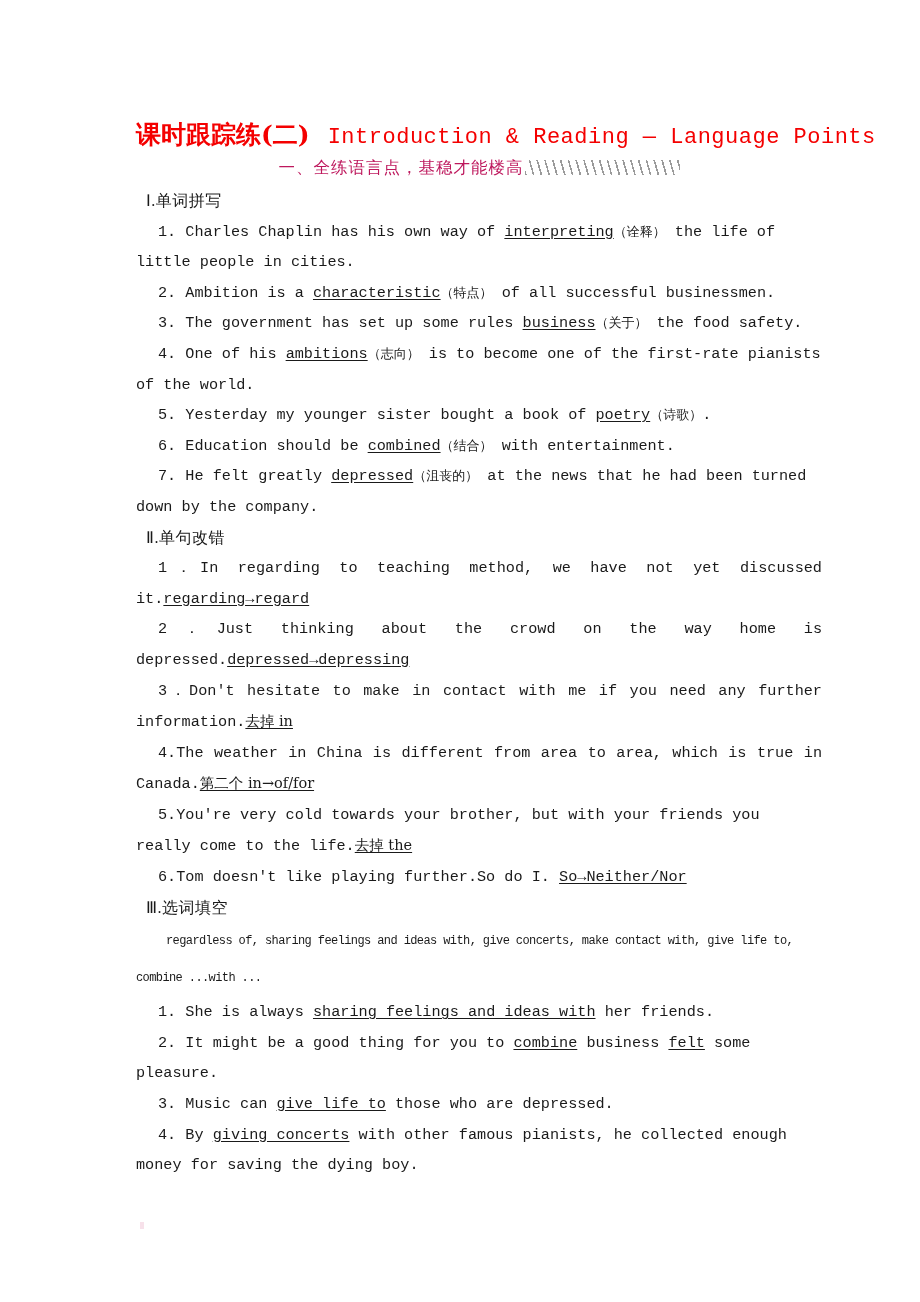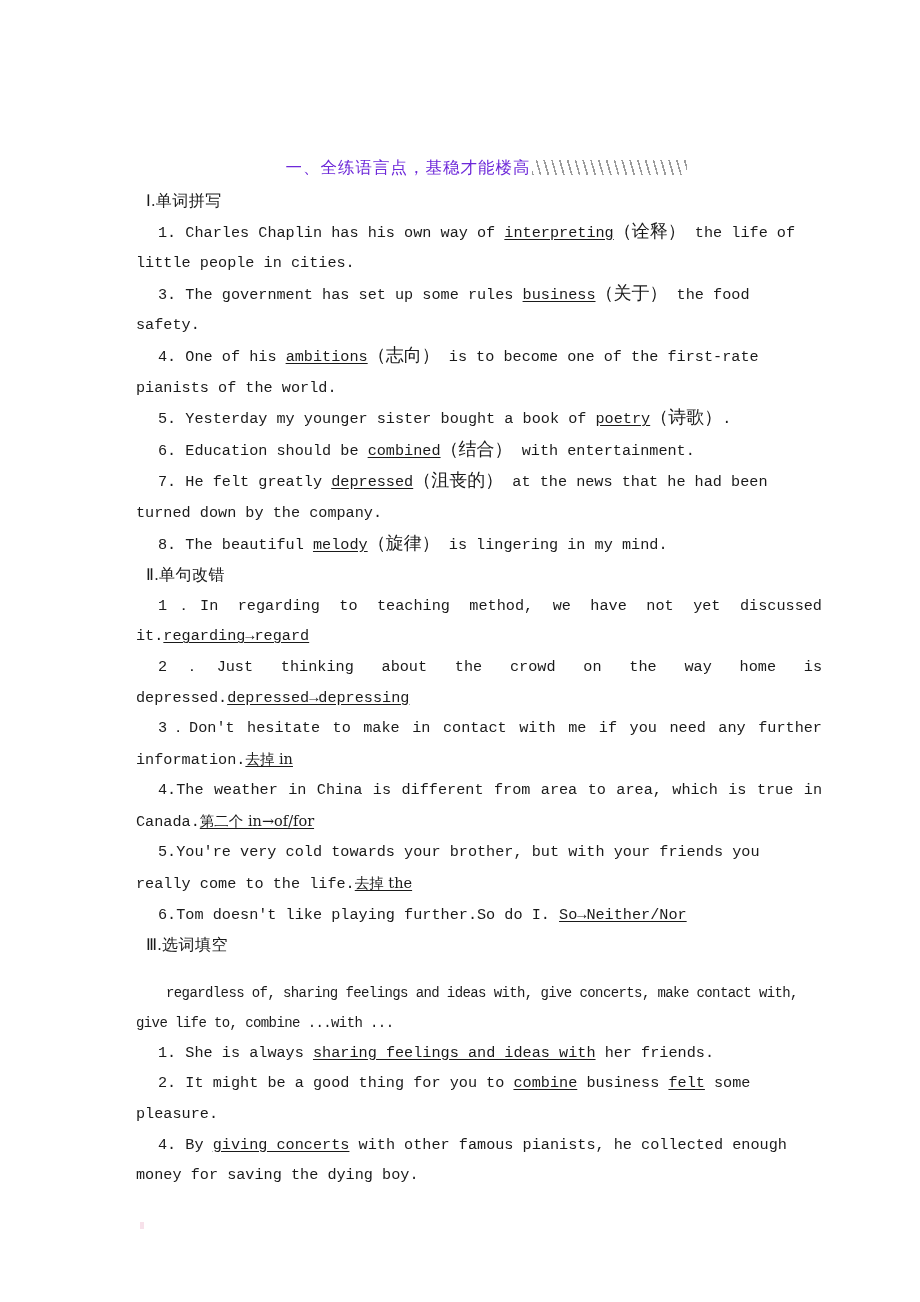--- a/index.html
+++ b/index.html
@@ -46,27 +46,27 @@
   .doc-title .en {
     font-family: "Liberation Mono", "DejaVu Sans Mono", monospace;
     font-size: 22px;
     letter-spacing: 0.5px;
     padding-left: 18px;
   }
 
   
   .banner {
     position: absolute;
-    left: 136px;
+    left: 129px;
     top: 156px;
     width: 700px;
     text-align: center;
     font-size: 16px;
     line-height: 24px;
-    color: #6d28d9;
+    color: #be185d;
   }
   .banner-inner {
     display: inline-block;
     position: relative;
     white-space: nowrap;
   }
   .banner-text {
     font-family: "DejaVu Serif", "Liberation Serif", serif;
     font-size: 16.5px;
     letter-spacing: 1px;
@@ -109,34 +109,33 @@
   }
   .item.justify {
     text-align: justify;
     text-align-last: left;
   }
   .item.loose {
     word-spacing: 1.5px;
   }
 
   .wordbank {
-    font-size: 14px;
-    line-height: 30px;
+    font-size: 12px;
+    line-height: 37px;
     text-indent: 30px;
     letter-spacing: -0.2px;
-    margin-top: 17px;
   }
   .wordbank .tight {
     letter-spacing: -0.6px;
   }
 
   u.ul { text-decoration: underline; text-underline-offset: 2px; }
   .cnpar {
-    font-family: Liberation Mono, monospace;
-    font-size: 18px;
+    font-family: Liberation Sans, sans-serif;
+    font-size: 13px;
   }
   .cncorr {
     font-family: "DejaVu Serif", "Liberation Serif", serif;
     font-size: 14.5px;
     text-decoration: underline;
     text-underline-offset: 2px;
     margin-top: 36px;
   }
 
   .speck {
@@ -147,36 +146,43 @@
     height: 7px;
     background: #f6dce6;
     opacity: 0.85;
   }
 </style>
 </head>
 <body>
 
 <div class="page">
 
+  <div class="doc-title">
+    <span class="cn">课时跟踪练(二)</span><span class="en">Introduction &amp; Reading — Language Points</span>
+  </div>
 
   <div class="banner">
     <span class="banner-inner">
       <span class="banner-text">一、全练语言点，基稳才能楼高</span><span class="hatch"></span>
     </span>
   </div>
 
   <div class="content">
 
     <div class="sec-head">Ⅰ.单词拼写</div>
 
     <div class="item">
       <span>1.</span>
       <span>Charles Chaplin has his own way of </span><u class="ul">interpreting</u><span class="cnpar">（诠释）</span><span> the life of little people in cities.</span>
     </div>
 
+    <div class="item">
+      <span>2.</span>
+      <span>Ambition is a </span><u class="ul">characteristic</u><span class="cnpar">（特点）</span><span> of all successful businessmen.</span>
+    </div>
 
     <div class="item">
       <span>3.</span>
       <span>The government has set up some rules </span><u class="ul">business</u><span class="cnpar">（关于）</span><span>  the food safety.</span>
     </div>
 
     <div class="item">
       <span>4.</span>
       <span>One of his </span><u class="ul">ambitions</u><span class="cnpar">（志向）</span><span>  is to become one of the first-rate pianists of the world.</span>
     </div>
@@ -189,24 +195,20 @@
     <div class="item">
       <span>6.</span>
       <span>Education should be </span><u class="ul">combined</u><span class="cnpar">（结合）</span><span> with entertainment.</span>
     </div>
 
     <div class="item">
       <span>7.</span>
       <span>He felt greatly </span><u class="ul">depressed</u><span class="cnpar">（沮丧的）</span><span> at the news that he had been turned down by the company.</span>
     </div>
 
-    <div class="item">
-      <span>8.</span>
-      <span>The beautiful </span><u class="ul">melody</u><span class="cnpar">（旋律）</span><span> is lingering in my mind.</span>
-    </div>
 
     <div class="sec-head">Ⅱ.单句改错</div>
 
     <div class="item justify loose">
       <span>1．</span><span>In regarding to teaching method, we have not yet discussed it.</span><u class="ul">regarding→regard</u>
     </div>
 
     <div class="item justify loose">
       <span>2．</span><span>Just thinking about the crowd on the way home is depressed.</span><u class="ul">depressed→depressing</u>
     </div>
@@ -236,20 +238,24 @@
     <div class="item">
       <span>1.</span>
       <span>She is always </span><u class="ul">sharing feelings and ideas with</u><span> her friends.</span>
     </div>
 
     <div class="item">
       <span>2.</span>
       <span>It might be a good thing for you to </span><u class="ul">combine</u><span> business </span><u class="ul">felt</u><span> some pleasure.</span>
     </div>
 
+    <div class="item">
+      <span>3.</span>
+      <span>Music can </span><u class="ul">give life to</u><span> those who are depressed.</span>
+    </div>
 
     <div class="item">
       <span>4.</span>
       <span>By </span><u class="ul">giving concerts</u><span> with other famous pianists, he collected enough money for saving the dying boy.</span>
     </div>
 
   </div>
 
   <div class="speck"></div>
 </div>

